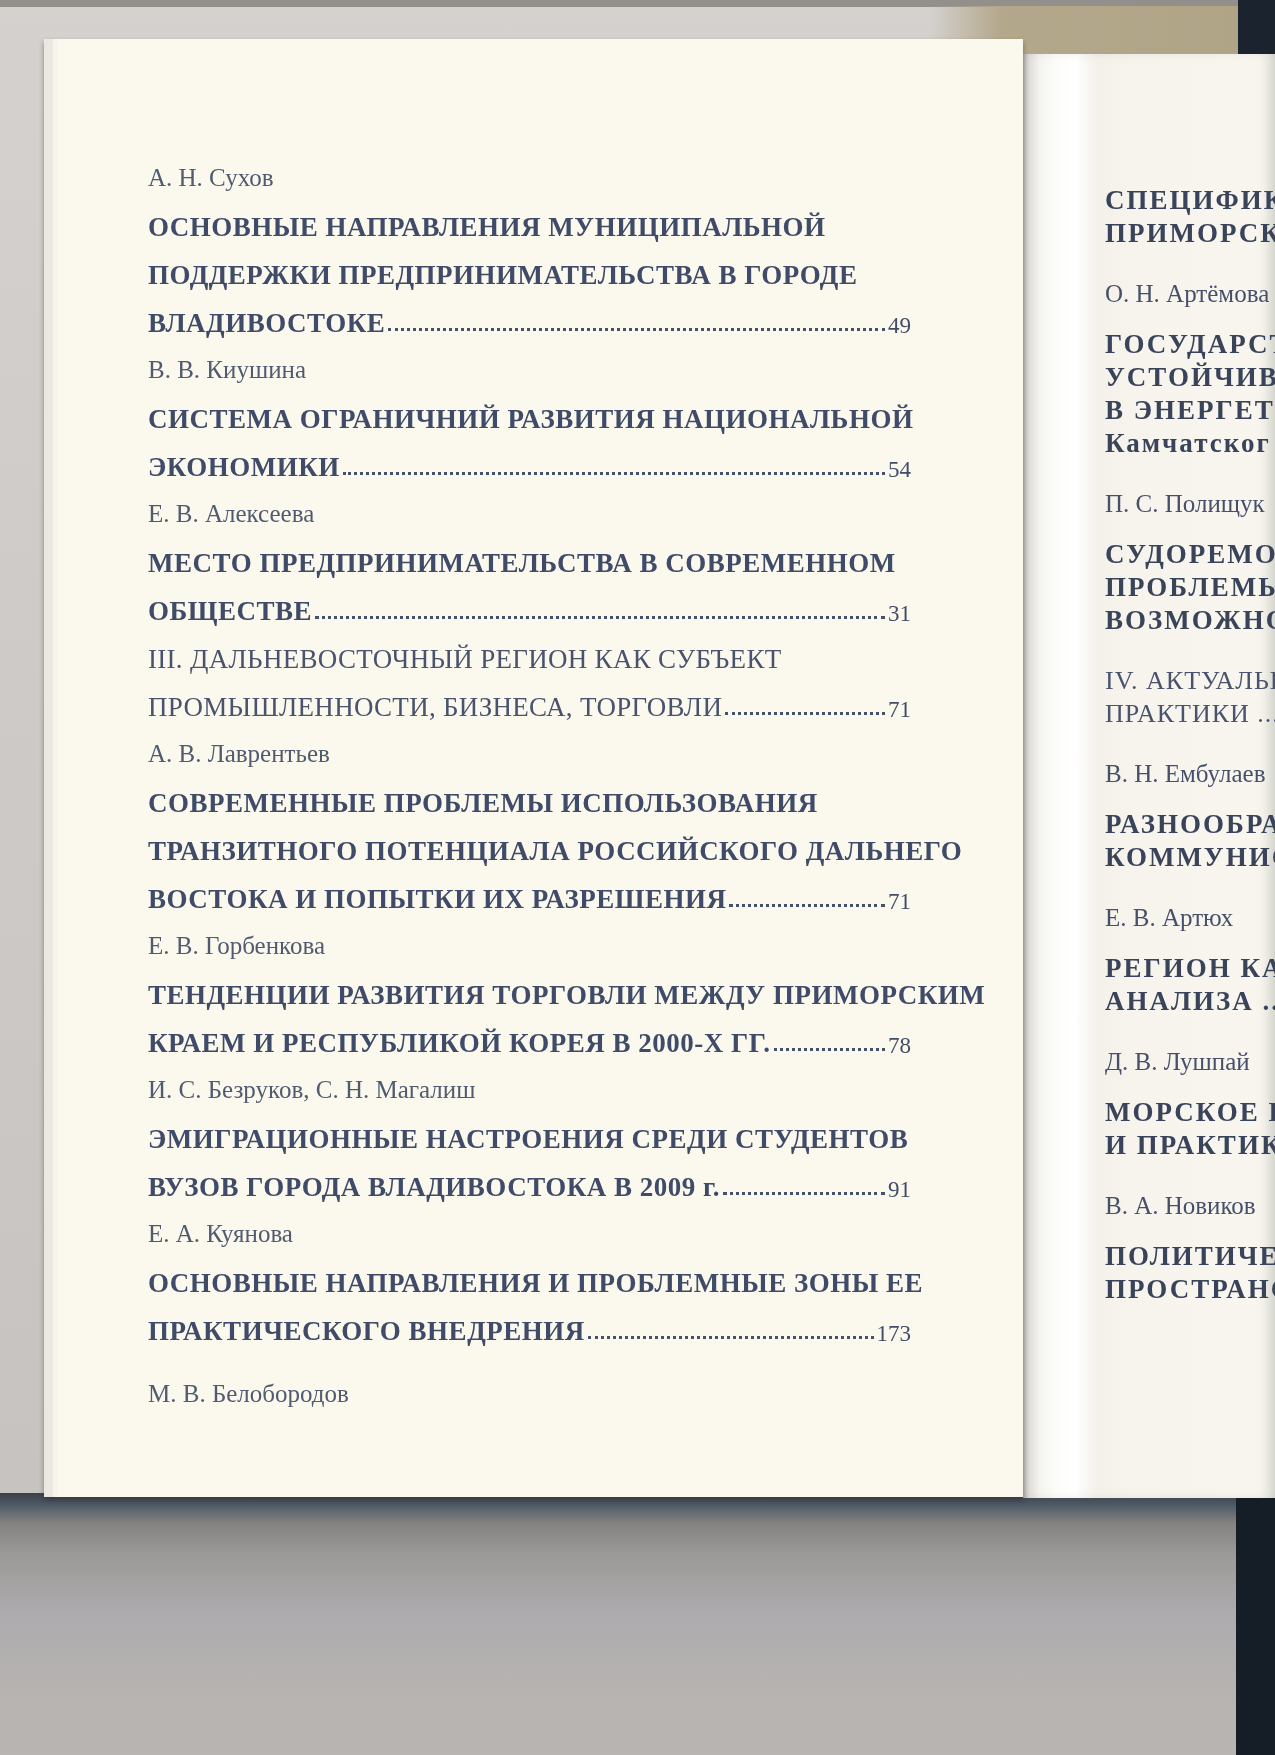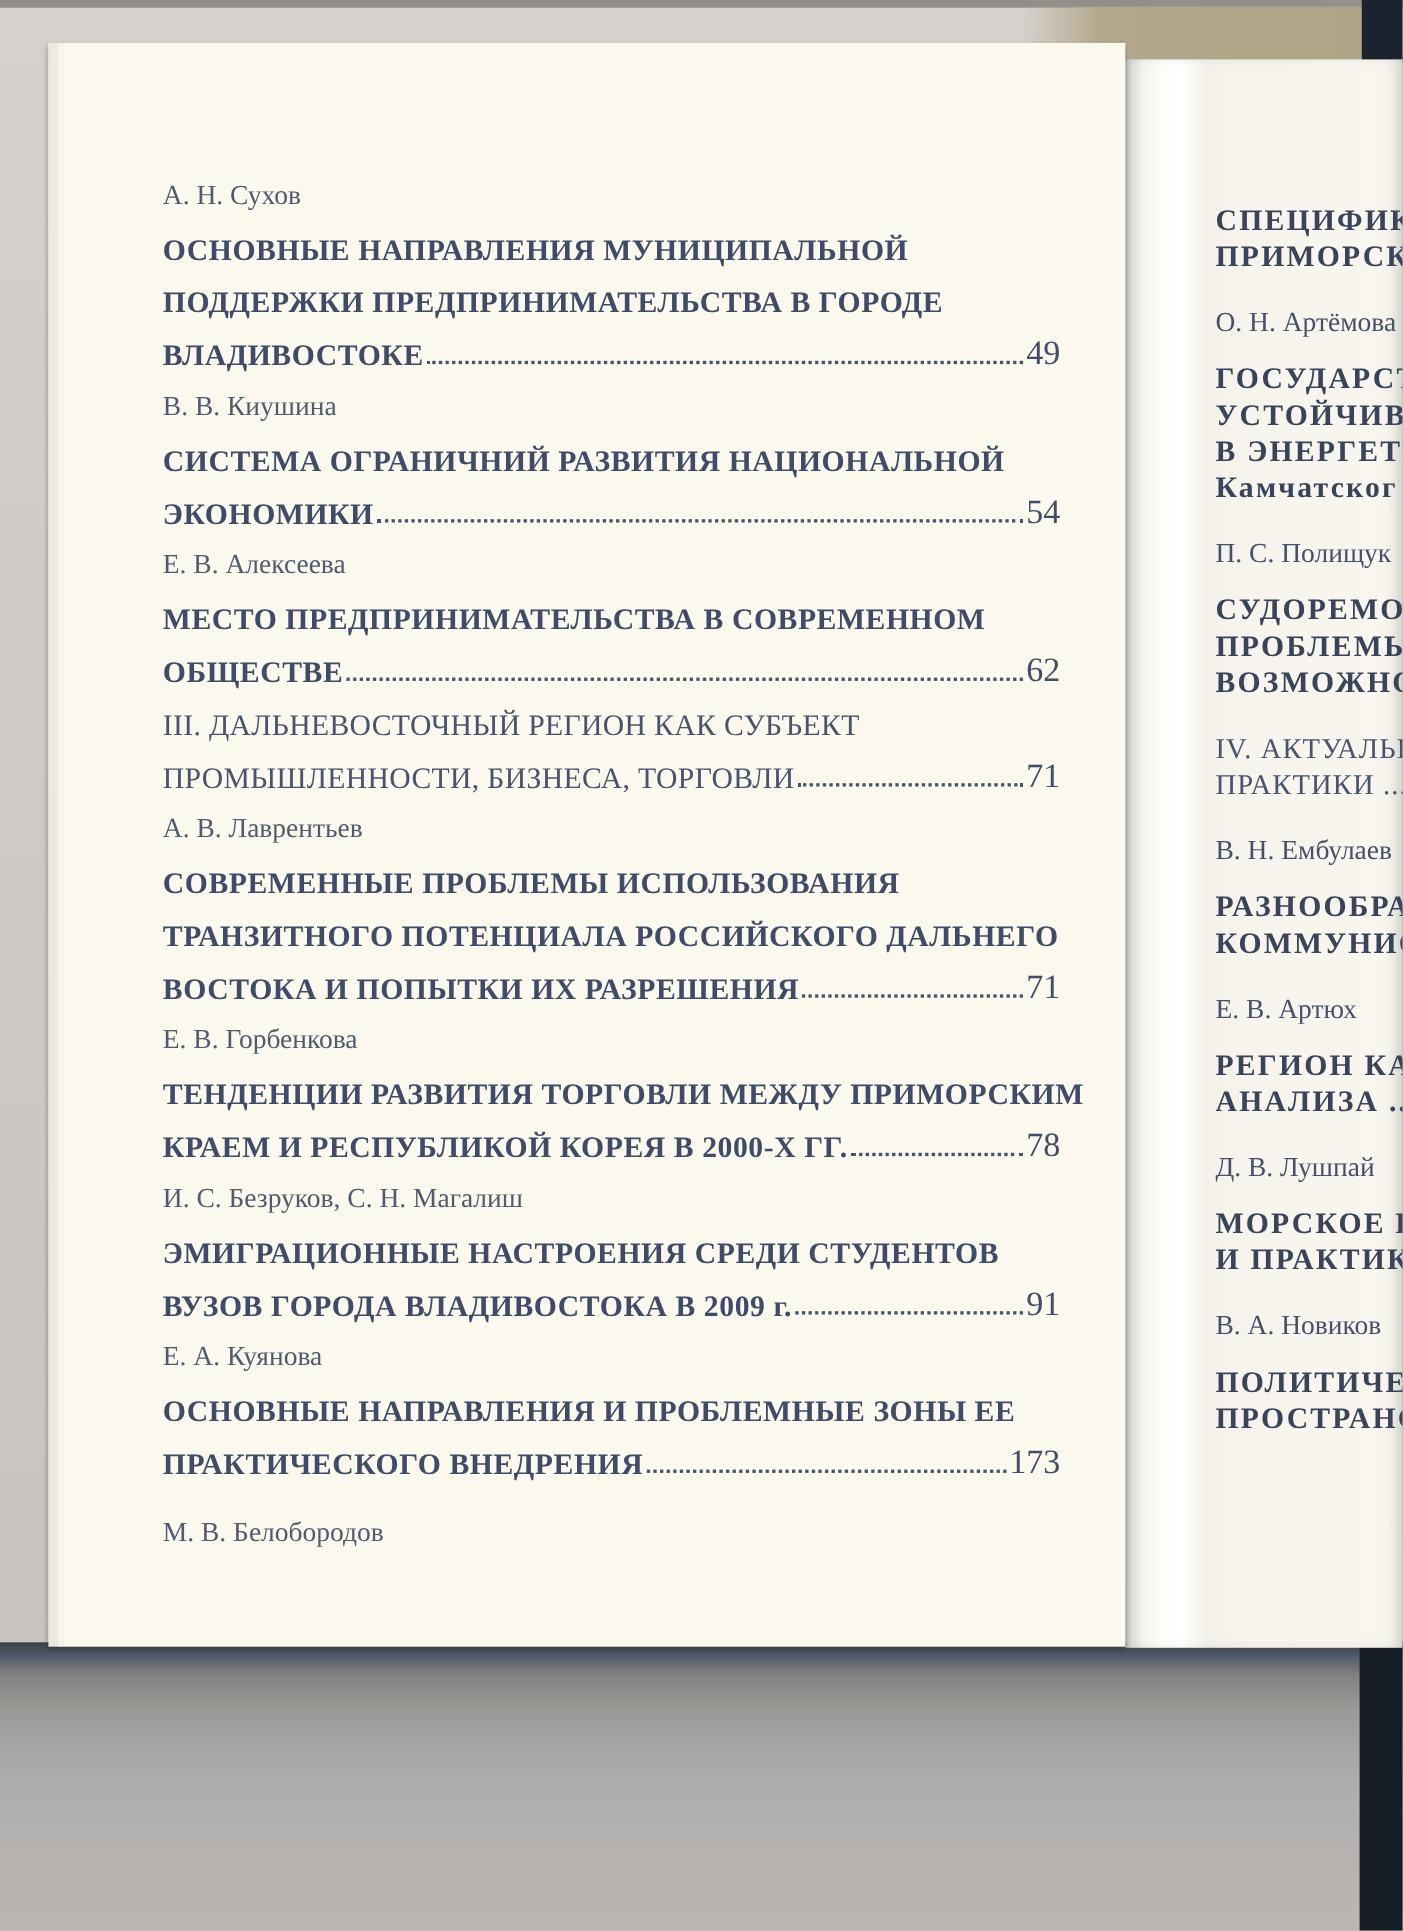--- a/index.html
+++ b/index.html
@@ -26,30 +26,30 @@
   .rp-line{white-space:nowrap;line-height:33px;}
   .rp-item{margin-bottom:27px;}
   .rp-item.title .rp-line{font-weight:bold;font-size:27px;letter-spacing:2px;color:#39445a;}
   .rp-item.section .rp-line{font-weight:normal;font-size:26px;letter-spacing:1px;color:#49536d;}
   .rp-item.author .rp-line{font-weight:normal;font-size:25px;color:#47506a;}
 
   
   .left-page{position:absolute;left:44px;top:39px;width:979px;height:1458px;
       background:linear-gradient(90deg,#eae8e0 0,#eae8e0 9px,#f7f5ea 9px,#f7f5ea 14px,#fbf8ed 14px,#fbf8ed 100%);
       box-shadow:0 3px 5px rgba(40,40,45,.45);}
-  .lp-content{padding:124px 59px 0 104px;}
+  .lp-content{padding:124px 112px 0 104px;}
   .entry{margin-bottom:16px;}
   .author{font-size:25px;line-height:30px;margin-bottom:18px;color:#515b70;}
   .tline{font-size:27px;line-height:32px;white-space:nowrap;margin-top:16px;}
   .entry.bold .tline{font-weight:bold;letter-spacing:.5px;color:#3f4b68;}
   .entry.regular .tline{font-weight:normal;letter-spacing:.3px;color:#49536d;}
   .leader-row{display:flex;align-items:flex-end;}
   .leader-row .tail{flex:0 0 auto;}
   .dots{flex:1 1 auto;margin:0 3px;border-bottom:3px dotted #46516c;margin-bottom:8px;min-width:20px;}
-  .pagenum{flex:0 0 auto;font-weight:normal;font-size:31px;letter-spacing:0;color:#424d68;}
+  .pagenum{flex:0 0 auto;font-weight:normal;font-size:23px;letter-spacing:0;color:#424d68;}
   .trailing-author{font-size:25px;line-height:30px;margin-top:32px;color:#515b70;}
 </style>
 </head>
 <body>
 
 <div class="scene">
   <div class="backdrop"></div>
   <div class="top-edge"></div>
   <div class="tan-band"></div>
   <div class="bottom-area"></div>
@@ -135,21 +135,21 @@
       <span class="dots"></span>
       <span class="pagenum">54</span>
     </div>
   </div>
         <div class="entry bold">
     <div class="author">Е. В. Алексеева</div>
     <div class="tline">МЕСТО ПРЕДПРИНИМАТЕЛЬСТВА В СОВРЕМЕННОМ</div>
           <div class="leader-row">
       <span class="tail tline">ОБЩЕСТВЕ</span>
       <span class="dots"></span>
-      <span class="pagenum">62</span>
+      <span class="pagenum">31</span>
     </div>
   </div>
         <div class="entry regular">
 
     <div class="tline">III. ДАЛЬНЕВОСТОЧНЫЙ РЕГИОН КАК СУБЪЕКТ</div>
           <div class="leader-row">
       <span class="tail tline">ПРОМЫШЛЕННОСТИ, БИЗНЕСА, ТОРГОВЛИ</span>
       <span class="dots"></span>
       <span class="pagenum">71</span>
     </div>

